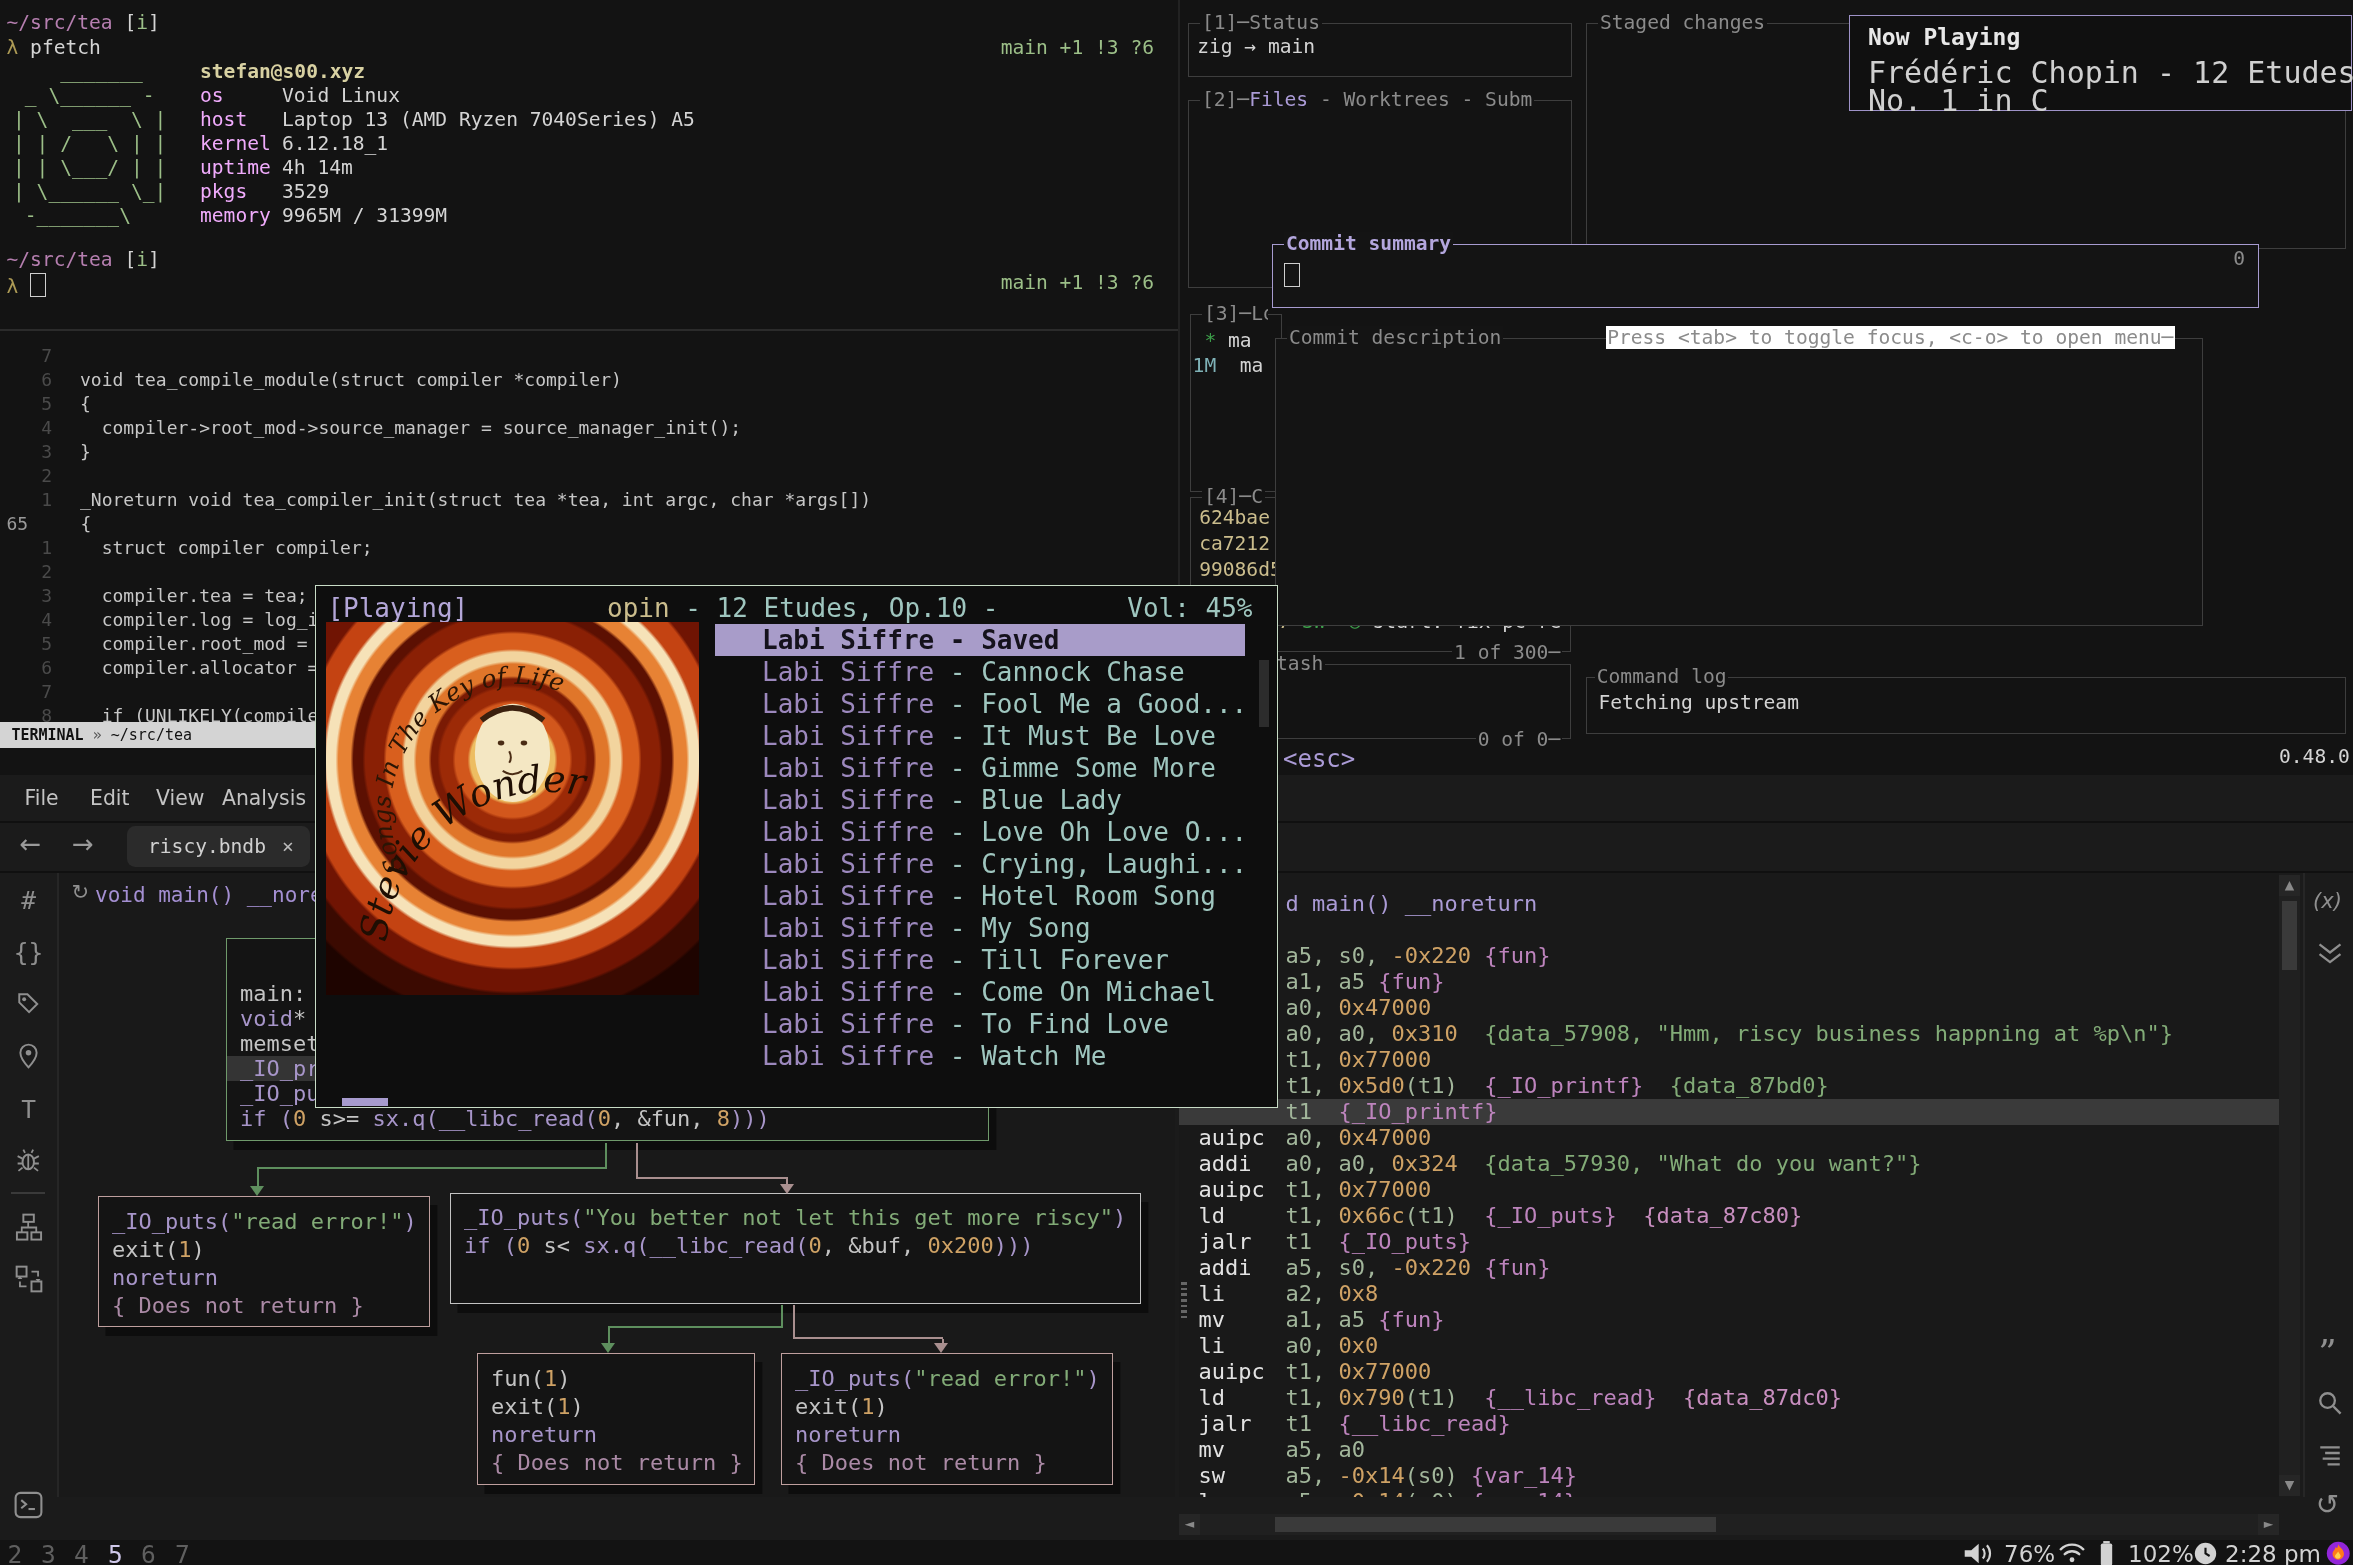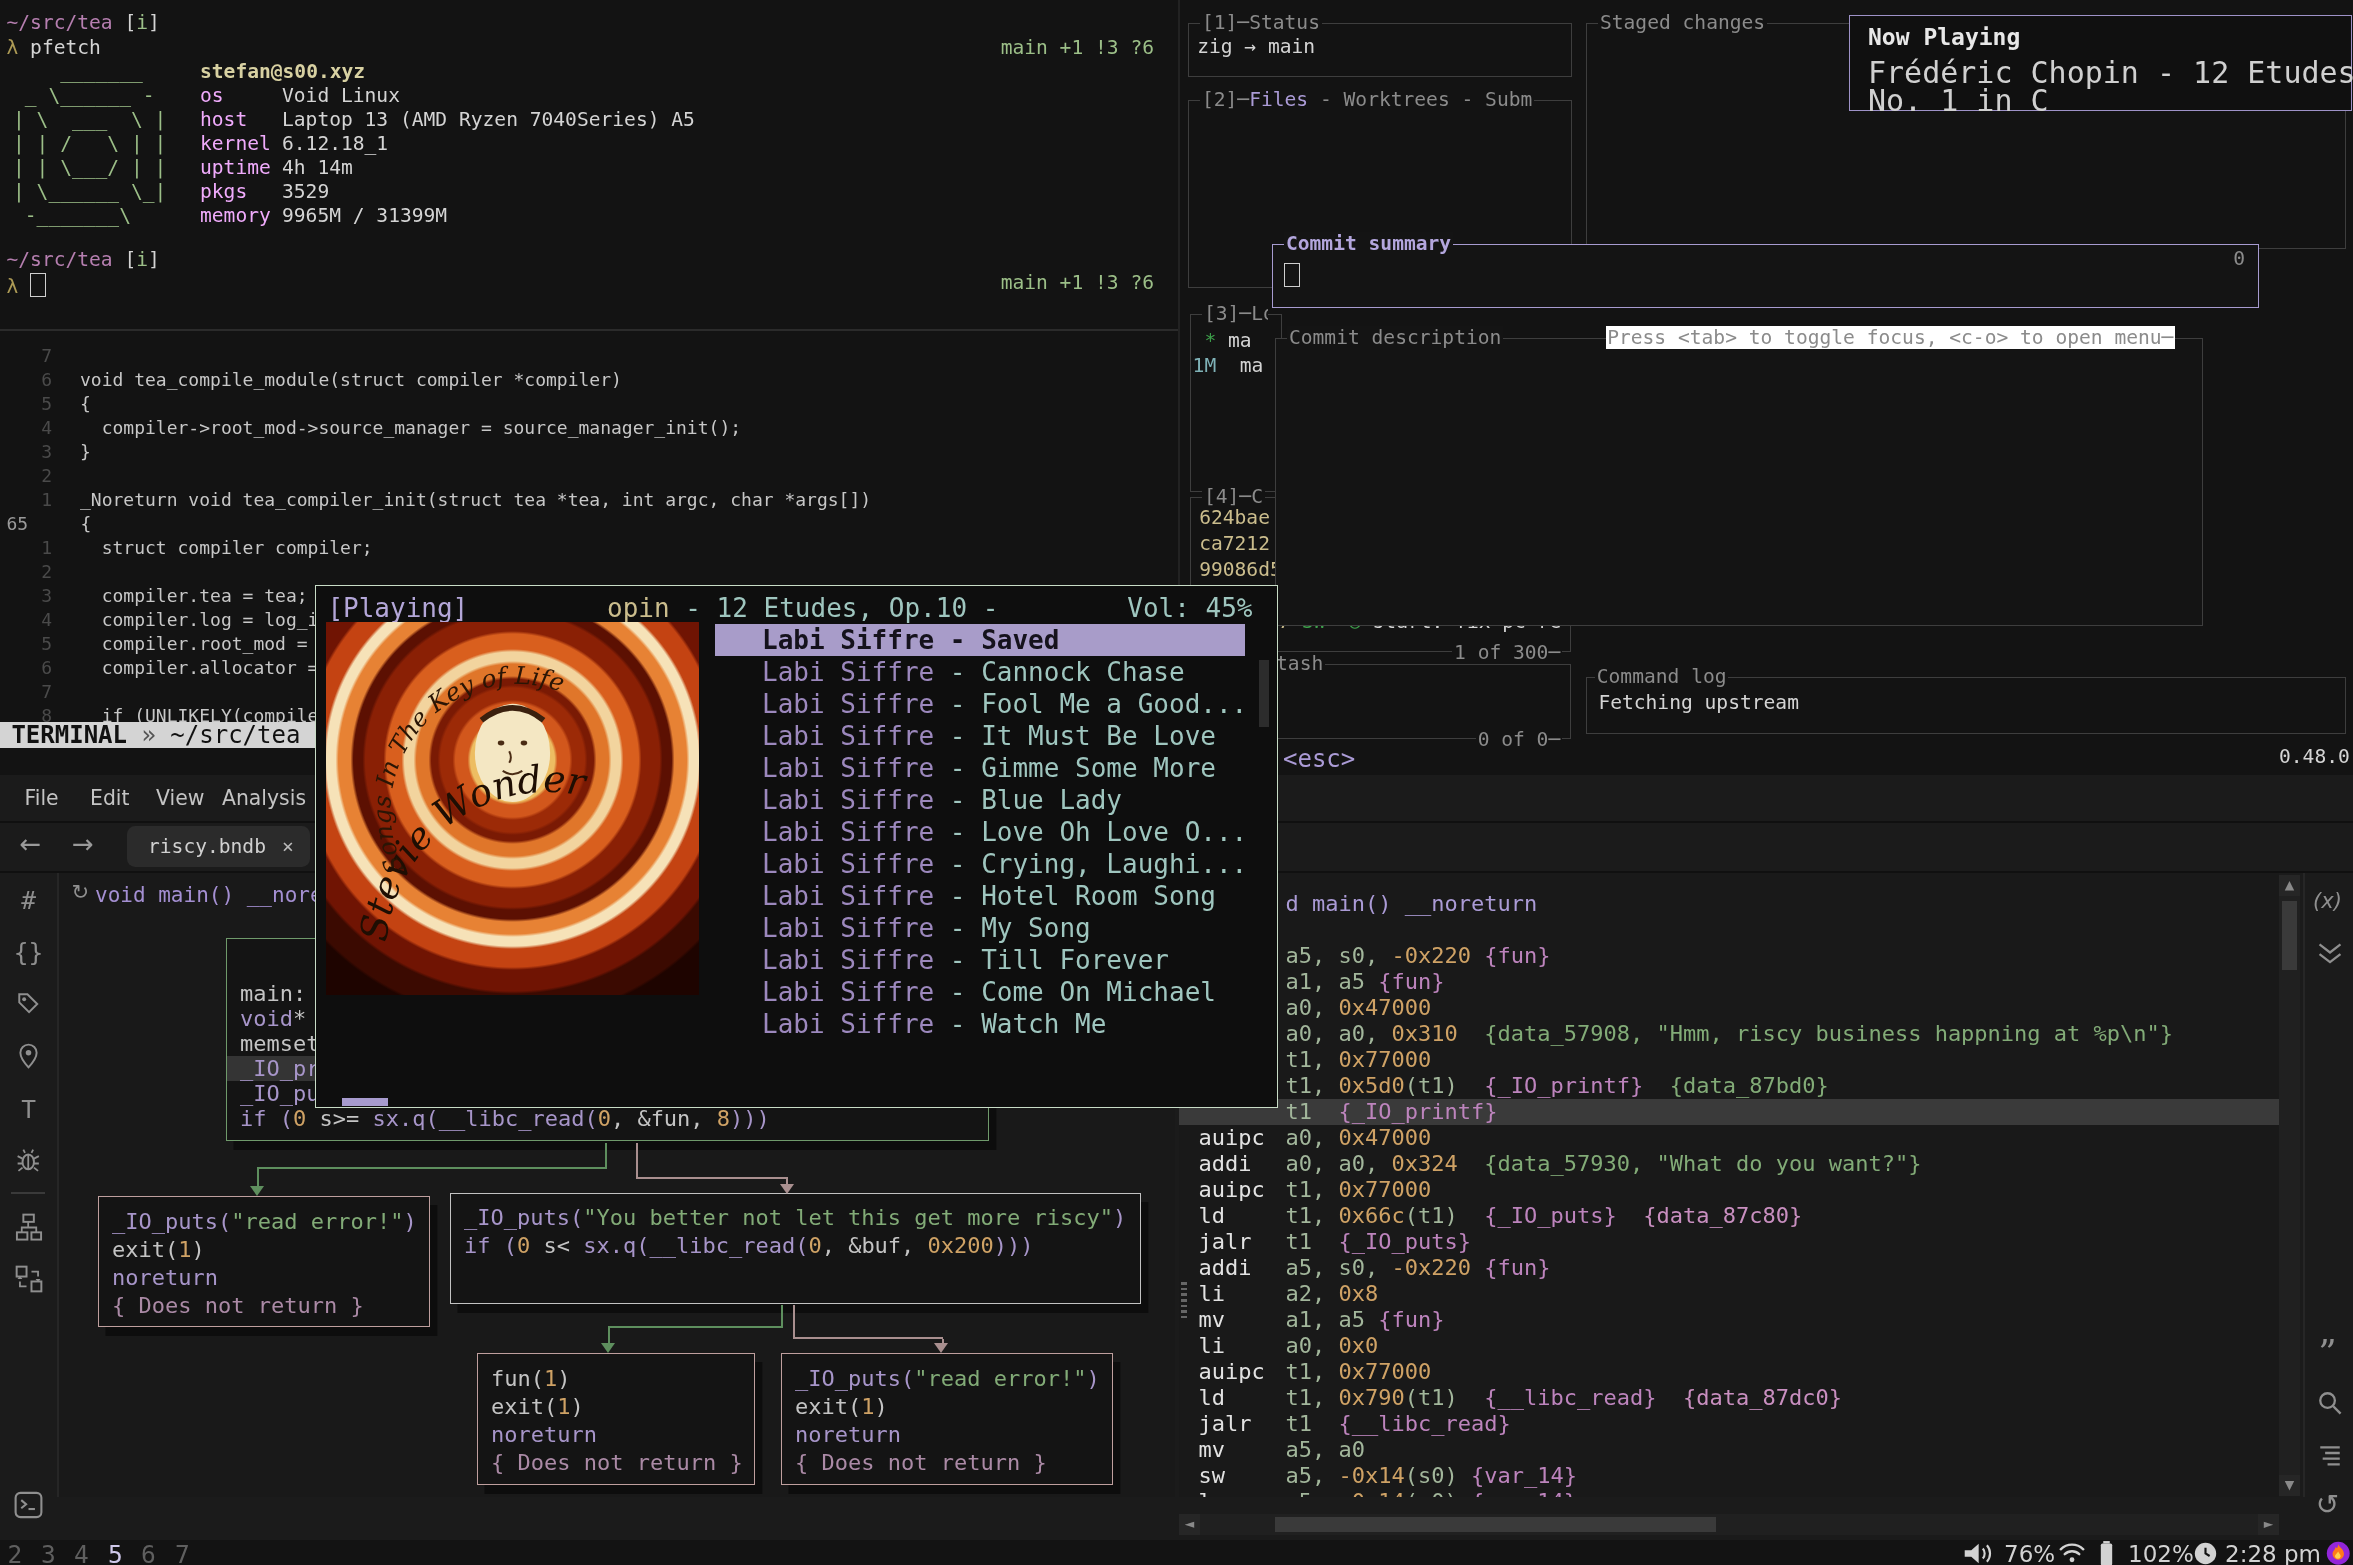--- a/index.html
+++ b/index.html
@@ -20,21 +20,21 @@
   #fetch-art{left:13px;top:60px;margin:0;font-size:19.6px;line-height:24px;color:#9cbf88}
   #fetch-info{left:200px;top:60px;line-height:24px}
   .cursor{display:inline-block;width:14px;height:22px;border:1.6px solid #cfcfcf;vertical-align:-4.1px}
   .gitinfo{color:#9cbf88;width:255px;text-align:right}
   #pane-div{left:0;top:329px;width:1178px;height:1.6px;background:#2b2b2b}
   #vim{left:0;top:344px;width:1178px;line-height:24px;font-size:18px;overflow:hidden}
   .num{display:inline-block;width:52px;text-align:right;padding-right:28px;color:#4a4a4a}
   .cur .num{color:#9a9a9a;text-align:left;padding-left:6.5px;width:74px;padding-right:0}
   .code{color:#c7c7c7}
   #termbar{left:0;top:722px;width:320px;height:26px;background:#d4d4d4;color:#111;
-           font-size:24px;line-height:26px;padding-left:11.4px;box-sizing:border-box;white-space:pre}
+           font-size:15px;line-height:26px;padding-left:11.4px;box-sizing:border-box;white-space:pre}
   #termbar .sep{color:#555}
 
   
   .panel{position:absolute;border:1.6px solid #3e3e3e;background:transparent;box-sizing:border-box}
   .panel.opaque{background:#141414}
   .ptitle{position:absolute;top:-13px;left:11.4px;background:#131313;padding:0 1.6px;
           font-size:19.6px;color:#8b8b8b;white-space:pre}
   .pfoot{position:absolute;bottom:-13px;right:8.2px;background:#131313;padding:0 1.6px;
          font-size:19.6px;color:#8b8b8b;white-space:pre}
   .gy{color:#8b8b8b}.pu{color:#ab9bd6}.tn{color:#cbbd8d}.te{color:#7fb2b7}
@@ -429,20 +429,21 @@
       <div class="ln"><span class="ar">Labi Siffre</span><span class="ti"> - Fool Me a Good...</span></div>
       <div class="ln"><span class="ar">Labi Siffre</span><span class="ti"> - It Must Be Love</span></div>
       <div class="ln"><span class="ar">Labi Siffre</span><span class="ti"> - Gimme Some More</span></div>
       <div class="ln"><span class="ar">Labi Siffre</span><span class="ti"> - Blue Lady</span></div>
       <div class="ln"><span class="ar">Labi Siffre</span><span class="ti"> - Love Oh Love O...</span></div>
       <div class="ln"><span class="ar">Labi Siffre</span><span class="ti"> - Crying, Laughi...</span></div>
       <div class="ln"><span class="ar">Labi Siffre</span><span class="ti"> - Hotel Room Song</span></div>
       <div class="ln"><span class="ar">Labi Siffre</span><span class="ti"> - My Song</span></div>
       <div class="ln"><span class="ar">Labi Siffre</span><span class="ti"> - Till Forever</span></div>
       <div class="ln"><span class="ar">Labi Siffre</span><span class="ti"> - Come On Michael</span></div>
+      <div class="ln"><span class="ar">Labi Siffre</span><span class="ti"> - To Find Love</span></div>
       <div class="ln"><span class="ar">Labi Siffre</span><span class="ti"> - Watch Me</span></div>
     </div>
   <div id="list-scroll"></div>
   <div id="prog"></div>
 </div>
 
 <div class="abs" id="notif">
   <div class="nt">Now Playing</div>
   <div class="nl" style="top:39px">Frédéric Chopin - 12 Etudes, Op.10 -</div>
   <div class="nl" style="top:67px">No. 1 in C</div>

